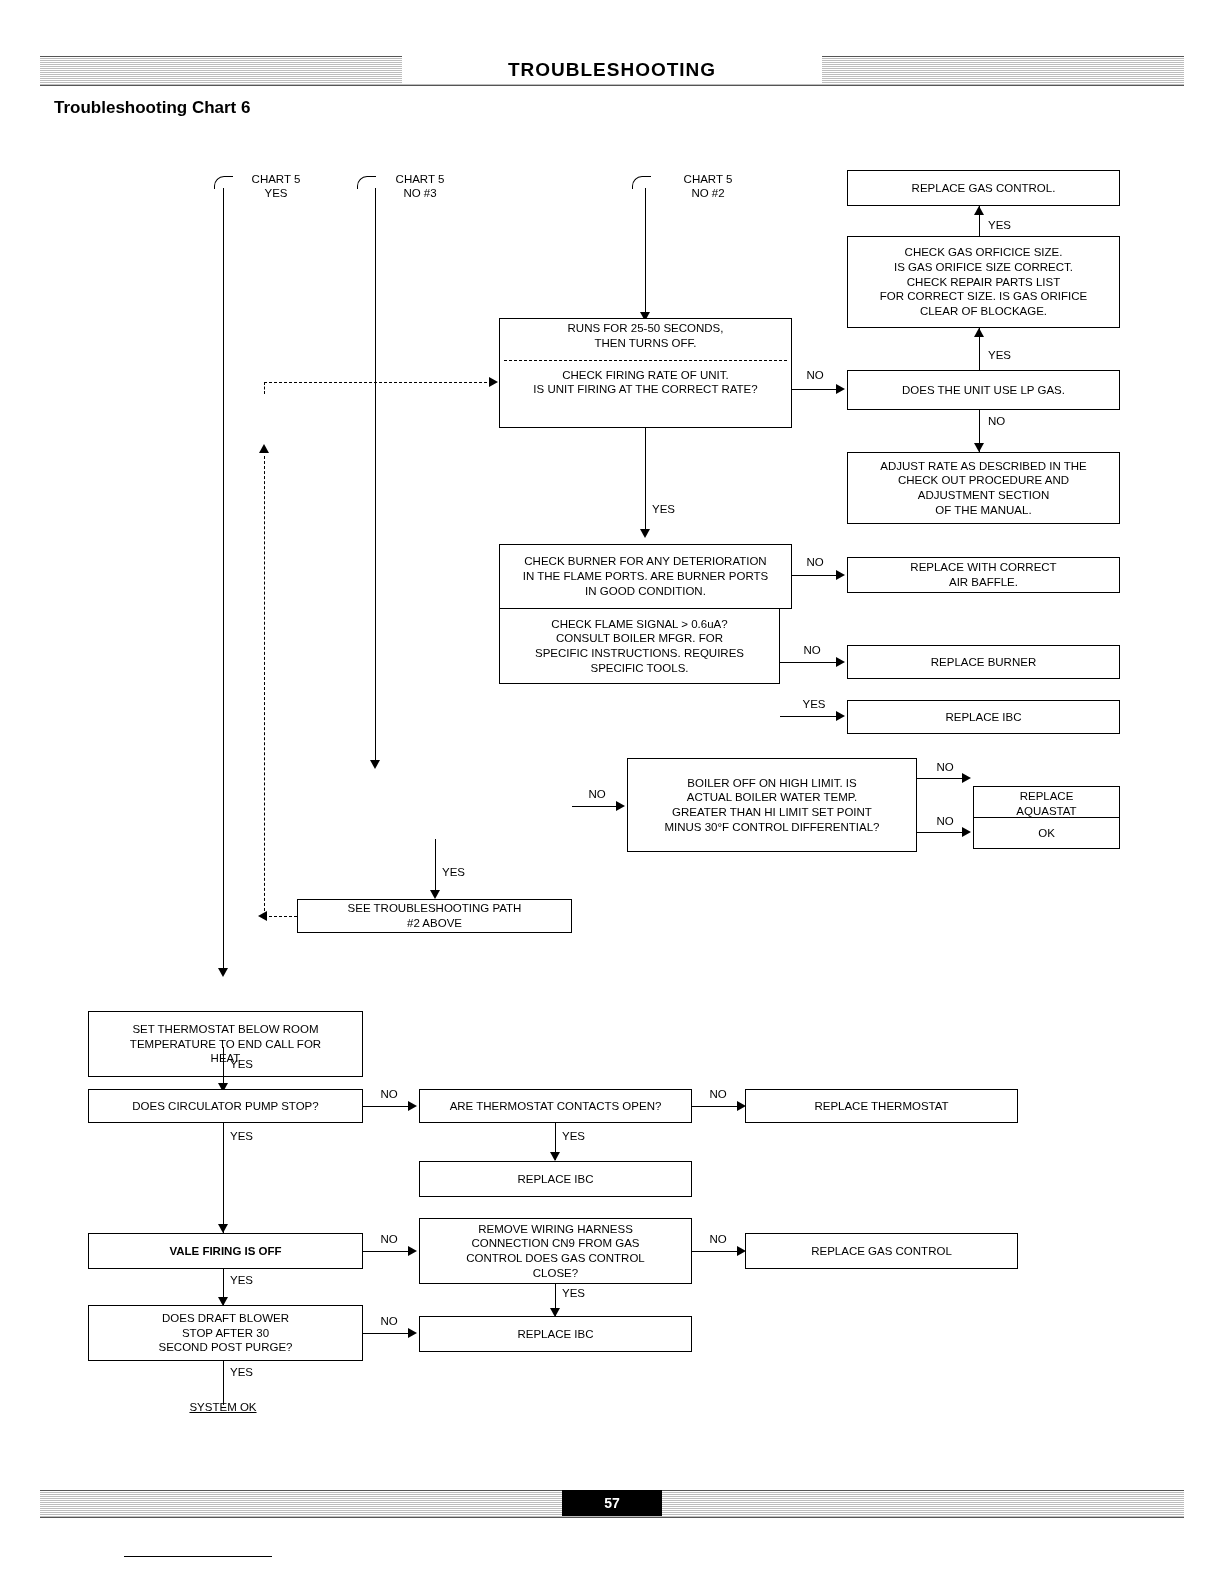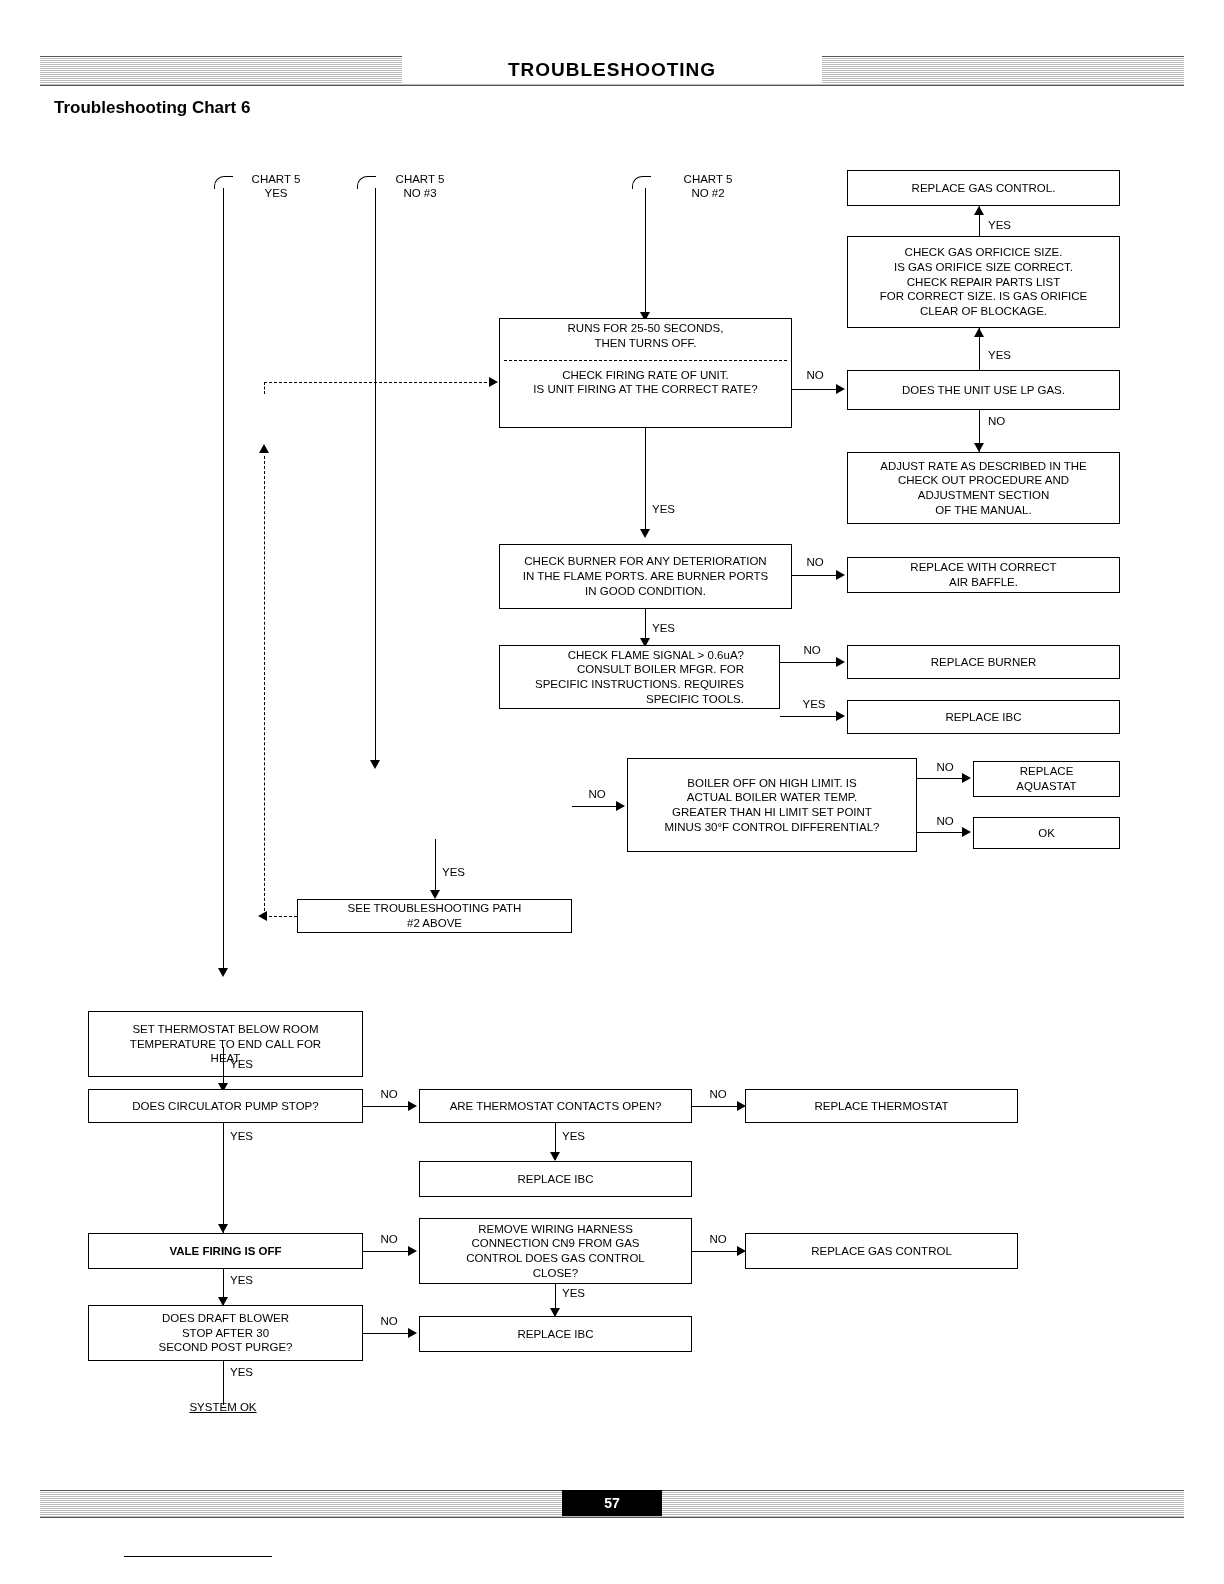--- a/index.html
+++ b/index.html
@@ -142,21 +142,21 @@
   <div class="arrow-r" style="left:836px;top:570px;"></div>
   <div class="lbl" style="left:800px;top:555px;width:30px;">NO</div>
 
   <div class="box" style="left:847px;top:557px;width:273px;height:36px;">REPLACE WITH CORRECT
 AIR BAFFLE.</div>
 
   <div class="vline" style="left:645px;top:609px;height:36px;"></div>
   <div class="arrow-d" style="left:640px;top:638px;"></div>
   <div class="lbl" style="left:652px;top:621px;width:40px;text-align:left;">YES</div>
 
-  <div class="box" style="left:499px;top:645px;width:281px;height:64px;text-align:right;">CHECK FLAME SIGNAL &gt; 0.6uA?
+  <div class="box" style="left:499px;top:608px;width:281px;height:76px;">CHECK FLAME SIGNAL &gt; 0.6uA?
 CONSULT BOILER MFGR. FOR
 SPECIFIC INSTRUCTIONS. REQUIRES
 SPECIFIC TOOLS.</div>
 
   <div class="hline" style="left:780px;top:662px;width:59px;"></div>
   <div class="arrow-r" style="left:836px;top:657px;"></div>
   <div class="lbl" style="left:797px;top:643px;width:30px;">NO</div>
   <div class="box" style="left:847px;top:645px;width:273px;height:34px;">REPLACE BURNER</div>
 
   <div class="hline" style="left:780px;top:716px;width:59px;"></div>
@@ -170,21 +170,21 @@
   <div class="lbl" style="left:582px;top:787px;width:30px;">NO</div>
 
   <div class="box" style="left:627px;top:758px;width:290px;height:94px;">BOILER OFF ON HIGH LIMIT. IS
 ACTUAL BOILER WATER TEMP.
 GREATER THAN HI LIMIT SET POINT
 MINUS 30°F CONTROL DIFFERENTIAL?</div>
 
   <div class="hline" style="left:917px;top:778px;width:48px;"></div>
   <div class="arrow-r" style="left:962px;top:773px;"></div>
   <div class="lbl" style="left:930px;top:760px;width:30px;">NO</div>
-  <div class="box" style="left:973px;top:761px;width:147px;height:36px;">REPLACE
+  <div class="box" style="left:973px;top:786px;width:147px;height:36px;">REPLACE
 AQUASTAT</div>
 
   <div class="hline" style="left:917px;top:832px;width:48px;"></div>
   <div class="arrow-r" style="left:962px;top:827px;"></div>
   <div class="lbl" style="left:930px;top:814px;width:30px;">NO</div>
   <div class="box" style="left:973px;top:817px;width:147px;height:32px;">OK</div>
 
   <div class="vline" style="left:435px;top:839px;height:58px;"></div>
   <div class="arrow-d" style="left:430px;top:890px;"></div>
   <div class="lbl" style="left:442px;top:865px;width:40px;text-align:left;">YES</div>

